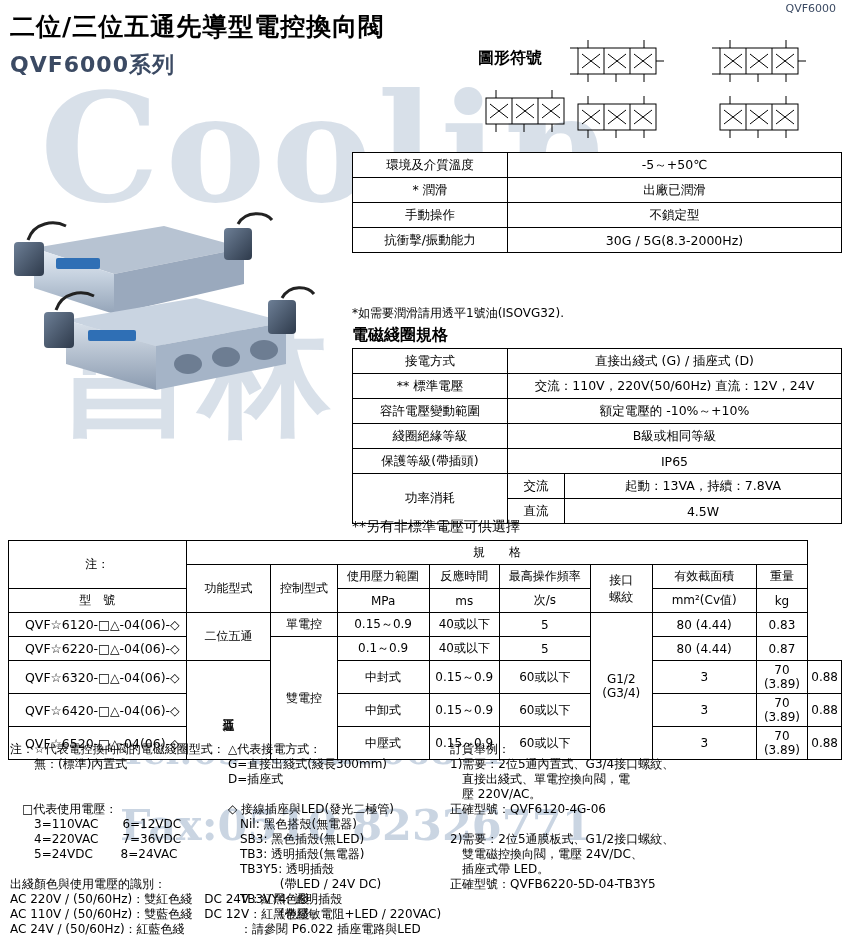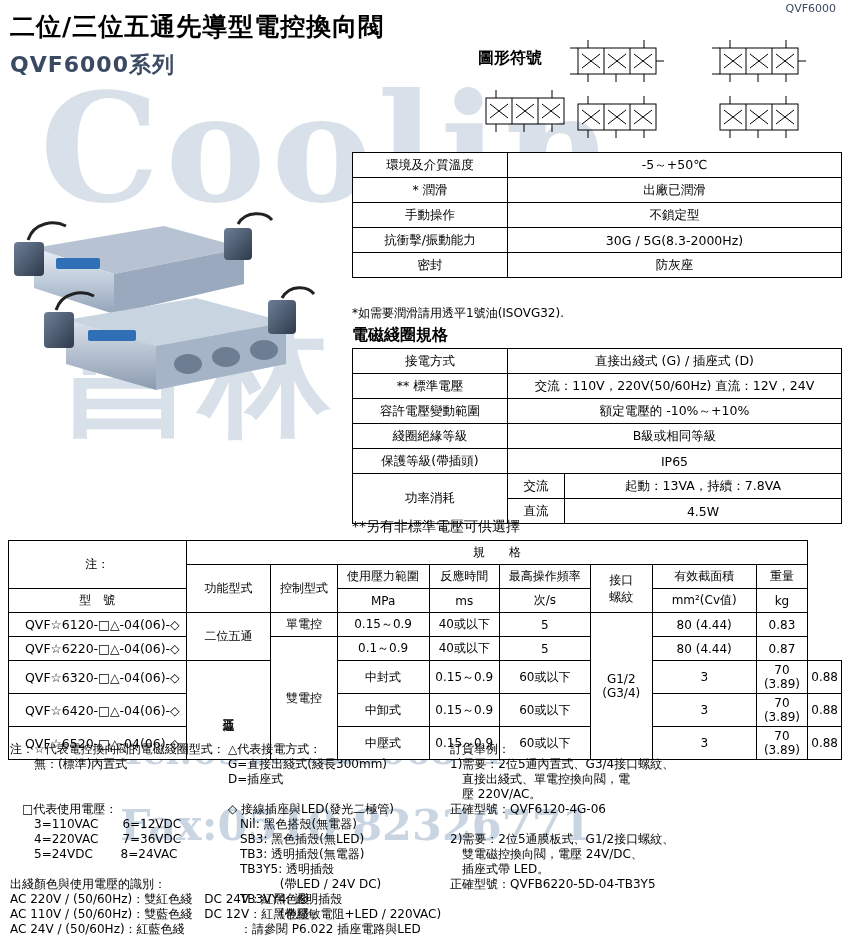--- a/index.html
+++ b/index.html
@@ -214,24 +214,20 @@
       <td>出廠已潤滑</td>
     </tr>
     <tr>
       <td class="lc">手動操作</td>
       <td>不鎖定型</td>
     </tr>
     <tr>
       <td class="lc">抗衝擊/振動能力</td>
       <td>30G / 5G(8.3-2000Hz)</td>
     </tr>
-    <tr>
-      <td class="lc">密封</td>
-      <td>防灰座</td>
-    </tr>
   </tbody>
     </table>
   <div class="note1">*如需要潤滑請用透平1號油(ISOVG32).</div>
 
   <div class="coil-title">電磁綫圈規格</div>
   <table class="tbl t2">
     <tbody>
         <tr>
       <td class="lc">接電方式</td>
       <td colspan="2">直接出綫式 (G) / 插座式 (D)</td>

